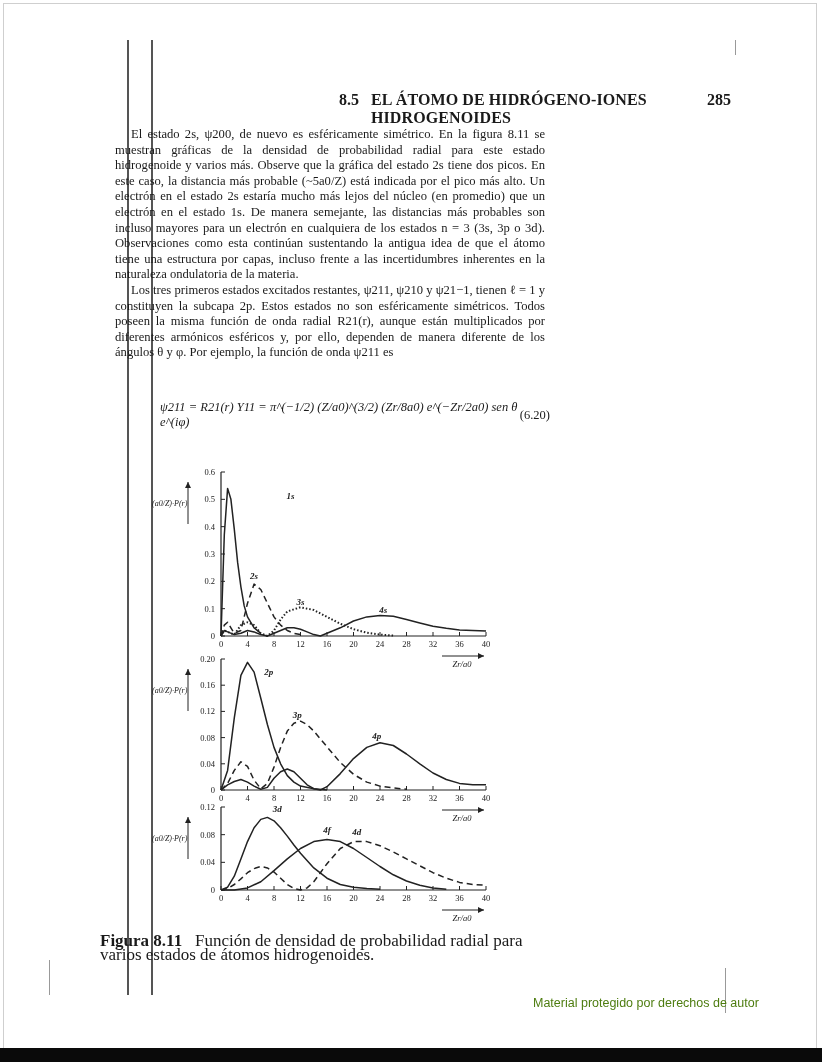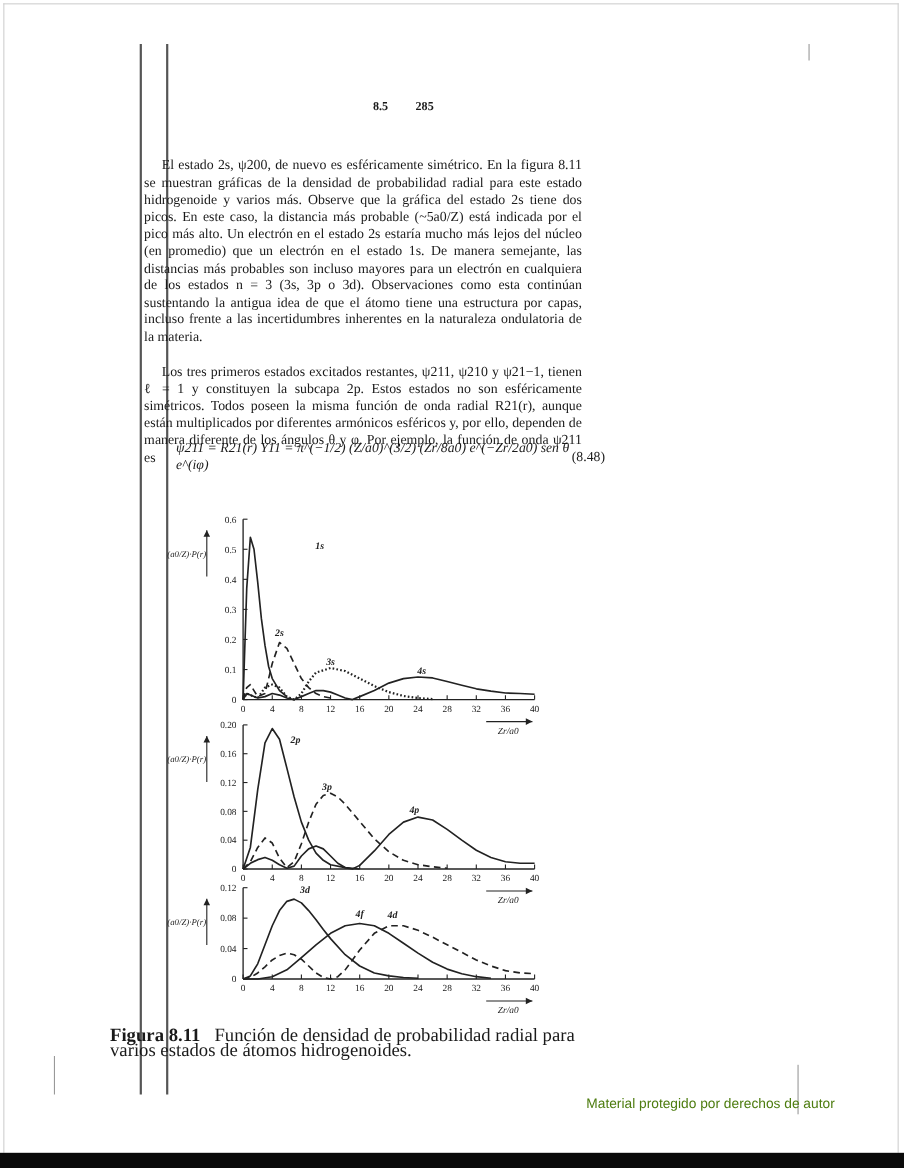--- a/index.html
+++ b/index.html
@@ -11,30 +11,30 @@
   }
   .frame {
     position: absolute; left: 3px; top: 3px; width: 812px; height: 1044px;
     border: 1px solid #cfcfcf; border-bottom: none; background: #fff;
   }
   .bottom-bar { position: absolute; left: 0; top: 1048px; width: 822px; height: 14px; background: #0a0a0a; }
   .vline { position: absolute; width: 2px; background: #555; }
   .vline.thin { width: 1px; background: #999; }
   .header {
     position: absolute; top: 91px; left: 339px; width: 395px;
-    font-size: 11px; font-weight: bold; display: flex;
+    font-size: 16px; font-weight: bold; display: flex;
   }
   .header .sec { width: 32px; }
   .header .title { flex: 1; letter-spacing: 0.1px; }
   .header .pg { width: 30px; text-align: center; }
   .para {
     position: absolute; left: 115px; width: 430px;
     font-size: 12.6px; line-height: 15.6px; text-align: justify;
   }
-  .para p { margin: 16px; text-indent: 0; }
+  .para p { margin: 0; text-indent: 0; }
   .para p.indent { text-indent: 16px; }
   .eq {
     position: absolute; top: 400px; left: 160px; width: 390px;
     font-size: 12.5px; display: flex; justify-content: space-between; align-items: center;
   }
   .eq .expr { font-style: italic; }
   .chart-svg { position: absolute; left: 140px; top: 460px; }
   .caption {
     position: absolute; top: 934px; left: 100px; width: 450px;
     font-size: 17px; line-height: 14px;
@@ -53,31 +53,32 @@
 <div class="frame"></div>
 
 <div class="vline" style="left:127px; top:40px; height:955px;"></div>
 <div class="vline" style="left:151px; top:40px; height:955px;"></div>
 <div class="vline thin" style="left:49px; top:960px; height:35px;"></div>
 <div class="vline thin" style="left:735px; top:40px; height:15px;"></div>
 <div class="vline thin" style="left:725px; top:968px; height:45px;"></div>
 
 <div class="header">
   <span class="sec">8.5</span>
+  <span class="title">EL ÁTOMO DE HIDRÓGENO-IONES HIDROGENOIDES</span>
   <span class="pg">285</span>
 </div>
 
 <div class="para" style="top:127px;">
   <p class="indent">El estado 2s, ψ200, de nuevo es esféricamente simétrico. En la figura 8.11 se muestran gráficas de la densidad de probabilidad radial para este estado hidrogenoide y varios más. Observe que la gráfica del estado 2s tiene dos picos. En este caso, la distancia más probable (~5a0/Z) está indicada por el pico más alto. Un electrón en el estado 2s estaría mucho más lejos del núcleo (en promedio) que un electrón en el estado 1s. De manera semejante, las distancias más probables son incluso mayores para un electrón en cualquiera de los estados n = 3 (3s, 3p o 3d). Observaciones como esta continúan sustentando la antigua idea de que el átomo tiene una estructura por capas, incluso frente a las incertidumbres inherentes en la naturaleza ondulatoria de la materia.</p>
   <p class="indent">Los tres primeros estados excitados restantes, ψ211, ψ210 y ψ21−1, tienen ℓ = 1 y constituyen la subcapa 2p. Estos estados no son esféricamente simétricos. Todos poseen la misma función de onda radial R21(r), aunque están multiplicados por diferentes armónicos esféricos y, por ello, dependen de manera diferente de los ángulos θ y φ. Por ejemplo, la función de onda ψ211 es</p>
 </div>
 
 <div class="eq">
   <span class="expr">ψ211 = R21(r) Y11 = π^(−1/2) (Z/a0)^(3/2) (Zr/8a0) e^(−Zr/2a0) sen θ e^(iφ)</span>
-  <span>(8.48)</span>
+  <span>(6.20)</span>
 </div>
 
 <svg class="chart-svg" id="figure" width="380" height="470">
     <line x1="81" y1="12" x2="81" y2="176" stroke="#222" stroke-width="1.2"></line>
     <line x1="81" y1="176" x2="346" y2="176" stroke="#222" stroke-width="1.2"></line>
     <line x1="81" y1="176" x2="85" y2="176" stroke="#222" stroke-width="1"></line>
     <text x="75" y="179" font-size="8.5" text-anchor="end" fill="#222">0</text>
     <line x1="81" y1="148.66666666666666" x2="85" y2="148.66666666666666" stroke="#222" stroke-width="1"></line>
     <text x="75" y="151.66666666666666" font-size="8.5" text-anchor="end" fill="#222">0.1</text>
     <line x1="81" y1="121.33333333333333" x2="85" y2="121.33333333333333" stroke="#222" stroke-width="1"></line>

